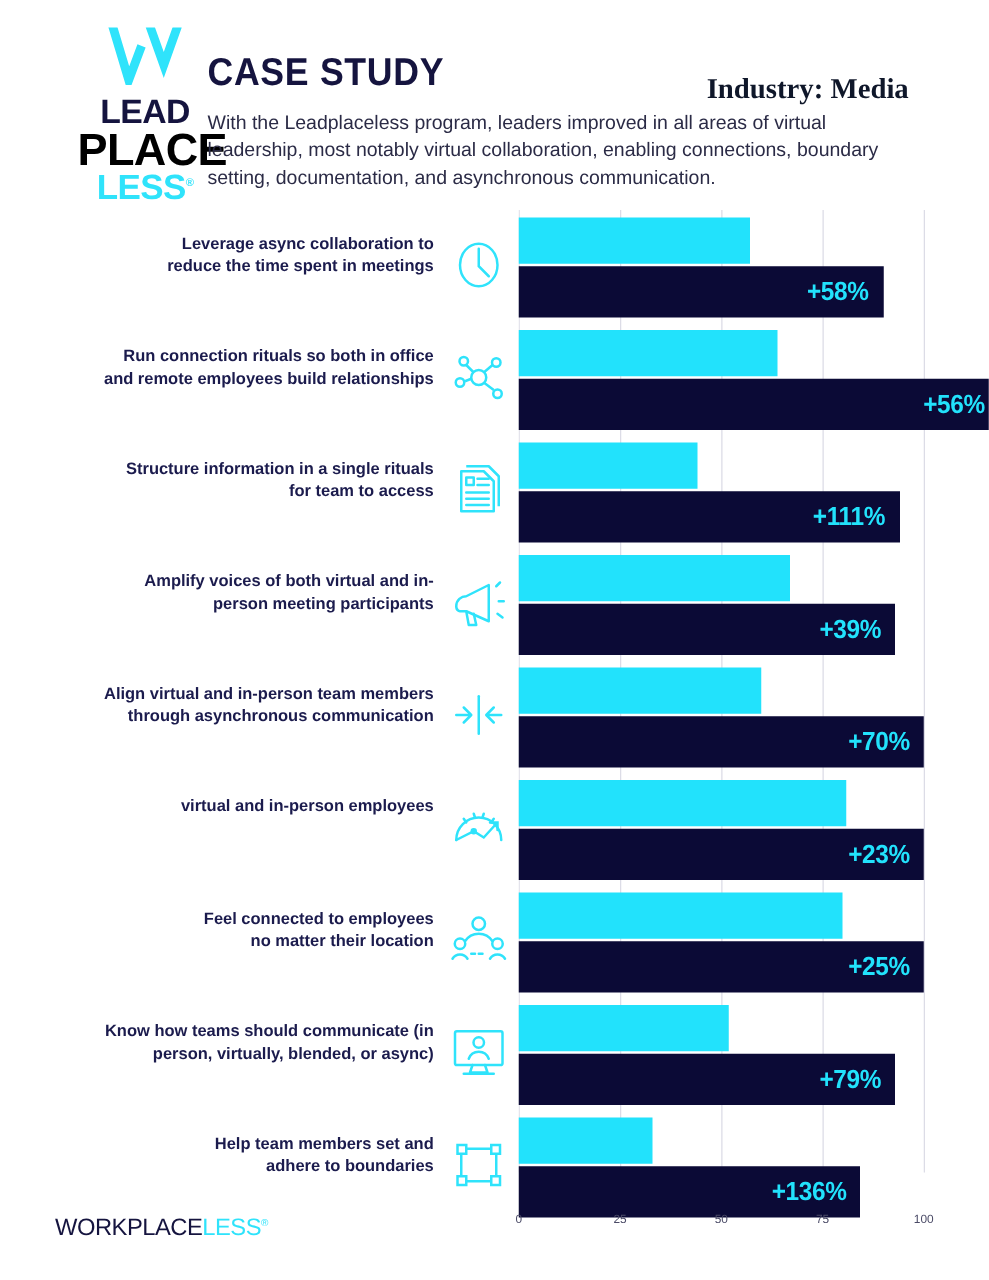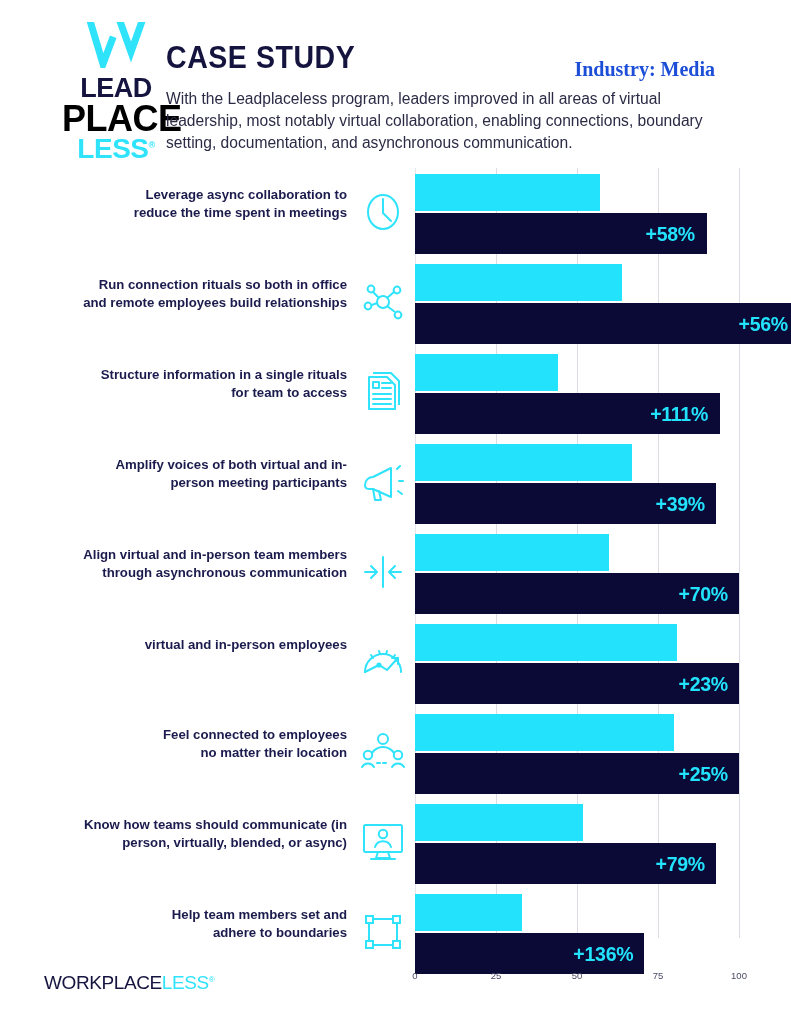--- a/index.html
+++ b/index.html
@@ -21,23 +21,23 @@
   .logo-lead  { color:#15143f; font-size:27px; }
   .logo-place { color:#000000; font-size:36px; }
   .logo-less  { color:#2fe3fb; font-size:28px; }
   .logo-reg { font-size:9px; vertical-align:super; }
 
   .title { position:absolute; left:166px; top:40px;
            font-size:31px; font-weight:900; letter-spacing:0.6px;
            color:#15143f; font-family:"Liberation Sans", sans-serif;
            transform: scaleX(0.92); transform-origin: left center; }
 
-  .industry { position:absolute; right:76px; top:58px;
+  .industry { position:absolute; right:64px; top:58px;
               font-family:"Liberation Serif", serif; font-weight:bold;
-              font-size:20px; color:#1d4ed8; }
+              font-size:23px; color:#0f172a; }
 
   .intro { position:absolute; left:166px; top:88px; width:558px;
            font-size:15.6px; line-height:1.42; color:#2b2b46;
            font-family:"Liberation Sans", sans-serif; }
 
   
   .chart { position:absolute; left:0; top:168px; width:791px; height:812px; }
 
   .plot { position:absolute; left:415px; top:0; width:324px; height:802px; }
   .gridline { position:absolute; top:0; bottom:32px; width:1px; background:#dcdce6; }
@@ -279,21 +279,21 @@
             <svg width="46" height="44" viewBox="0 0 46 44" fill="none" stroke="#2fe3fb" stroke-width="2">
               <path d="M10 9 H36 M10 35 H36 M9 10 V34 M37 10 V34"></path>
               <rect x="6" y="6" width="7" height="7" fill="#fff"></rect>
               <rect x="33" y="6" width="7" height="7" fill="#fff"></rect>
               <rect x="6" y="31" width="7" height="7" fill="#fff"></rect>
               <rect x="33" y="31" width="7" height="7" fill="#fff"></rect>
             </svg>
           </div>
           <div class="bars">
             <div class="bar-light" style="width: 106.92px;"></div>
-            <div class="bar-dark" style="width: 229px;">
+            <div class="bar-dark" style="width: 273px;">
               <span class="bar-value">+136%</span>
             </div>
           </div>
         </div>
       </div>
     <div class="axis" id="axis">
         <div class="tick" style="left: 0px;">0</div>
         <div class="tick" style="left: 81px;">25</div>
         <div class="tick" style="left: 162px;">50</div>
         <div class="tick" style="left: 243px;">75</div>

